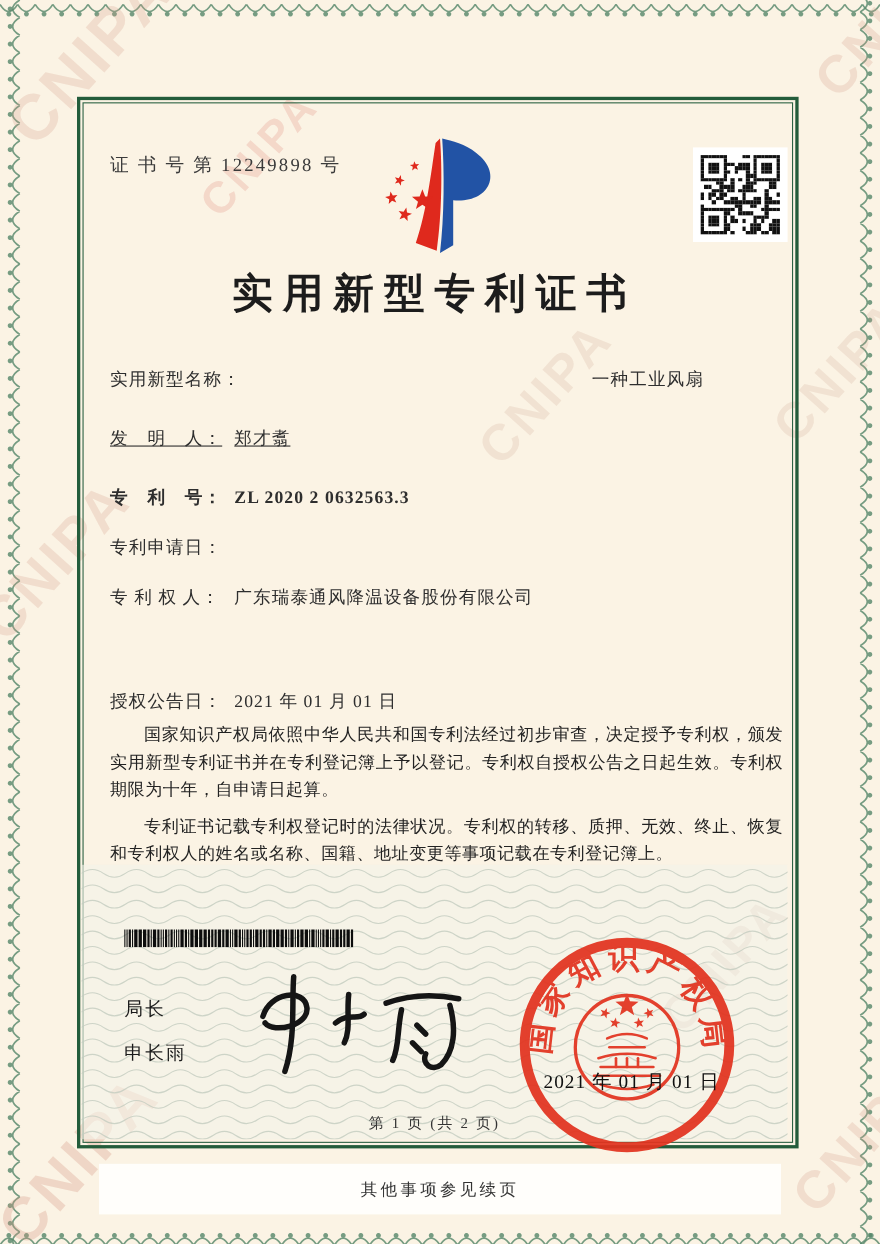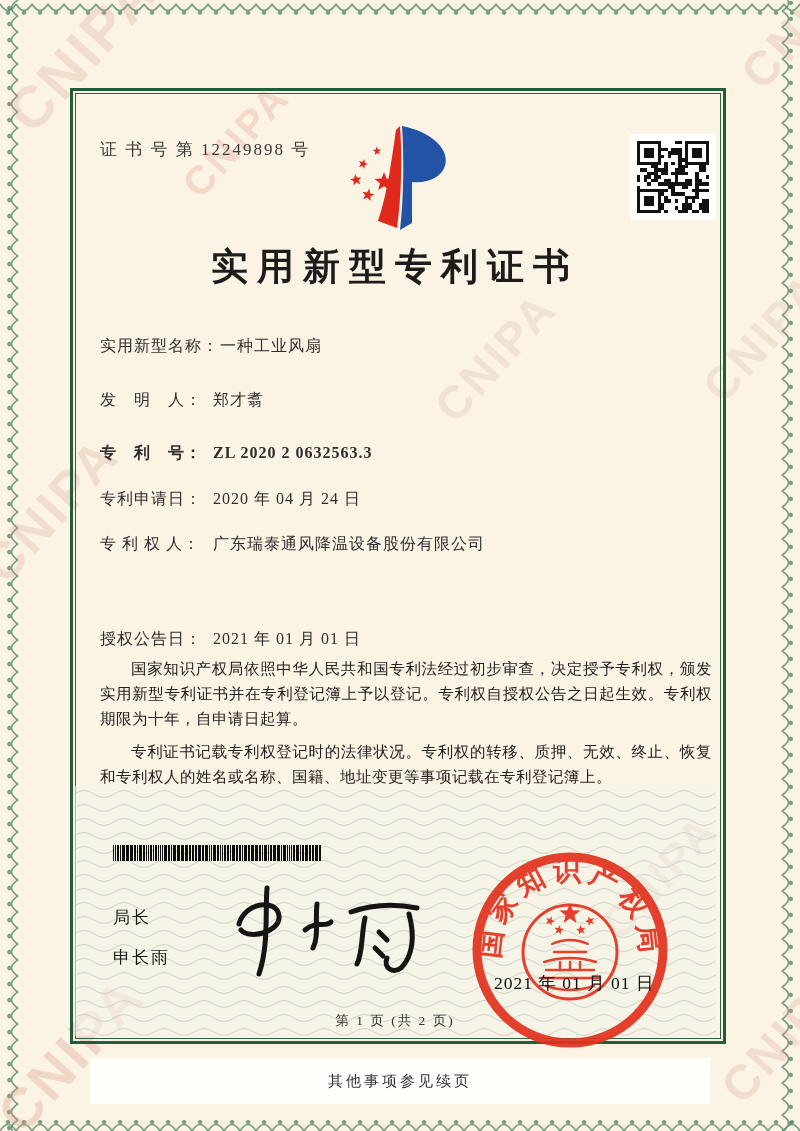--- a/index.html
+++ b/index.html
@@ -569,35 +569,34 @@
       <div></div>
       <div class="on"></div>
       <div class="on"></div>
       <div></div>
       <div class="on"></div>
       <div class="on"></div>
     </div>
 
   <div class="title z2">实用新型专利证书</div>
 
-  <div class="row" style="top:333px;">
+  <div class="row" style="top:333px;justify-content:space-between;">
     <span class="lab">实用新型名称：</span>
     <span class="val">一种工业风扇</span>
   </div>
-  <div class="row" style="top:387px;">
+  <div class="row" style="top:387px;text-decoration:underline;">
     <span class="lab">发　明　人：</span>
     <span class="val">郑才翥</span>
   </div>
   <div class="row" style="top:440px;font-weight:bold;">
     <span class="lab">专　利　号：</span>
     <span class="val">ZL 2020 2 0632563.3</span>
   </div>
   <div class="row" style="top:486px;">
     <span class="lab">专利申请日：</span>
-    <span class="val">2020 年 04 月 24 日</span>
   </div>
   <div class="row" style="top:531px;">
     <span class="lab">专 利 权 人：</span>
     <span class="val">广东瑞泰通风降温设备股份有限公司</span>
   </div>
   <div class="row" style="top:626px;">
     <span class="lab">授权公告日：</span>
     <span class="val">2021 年 01 月 01 日</span>
   </div>
 

